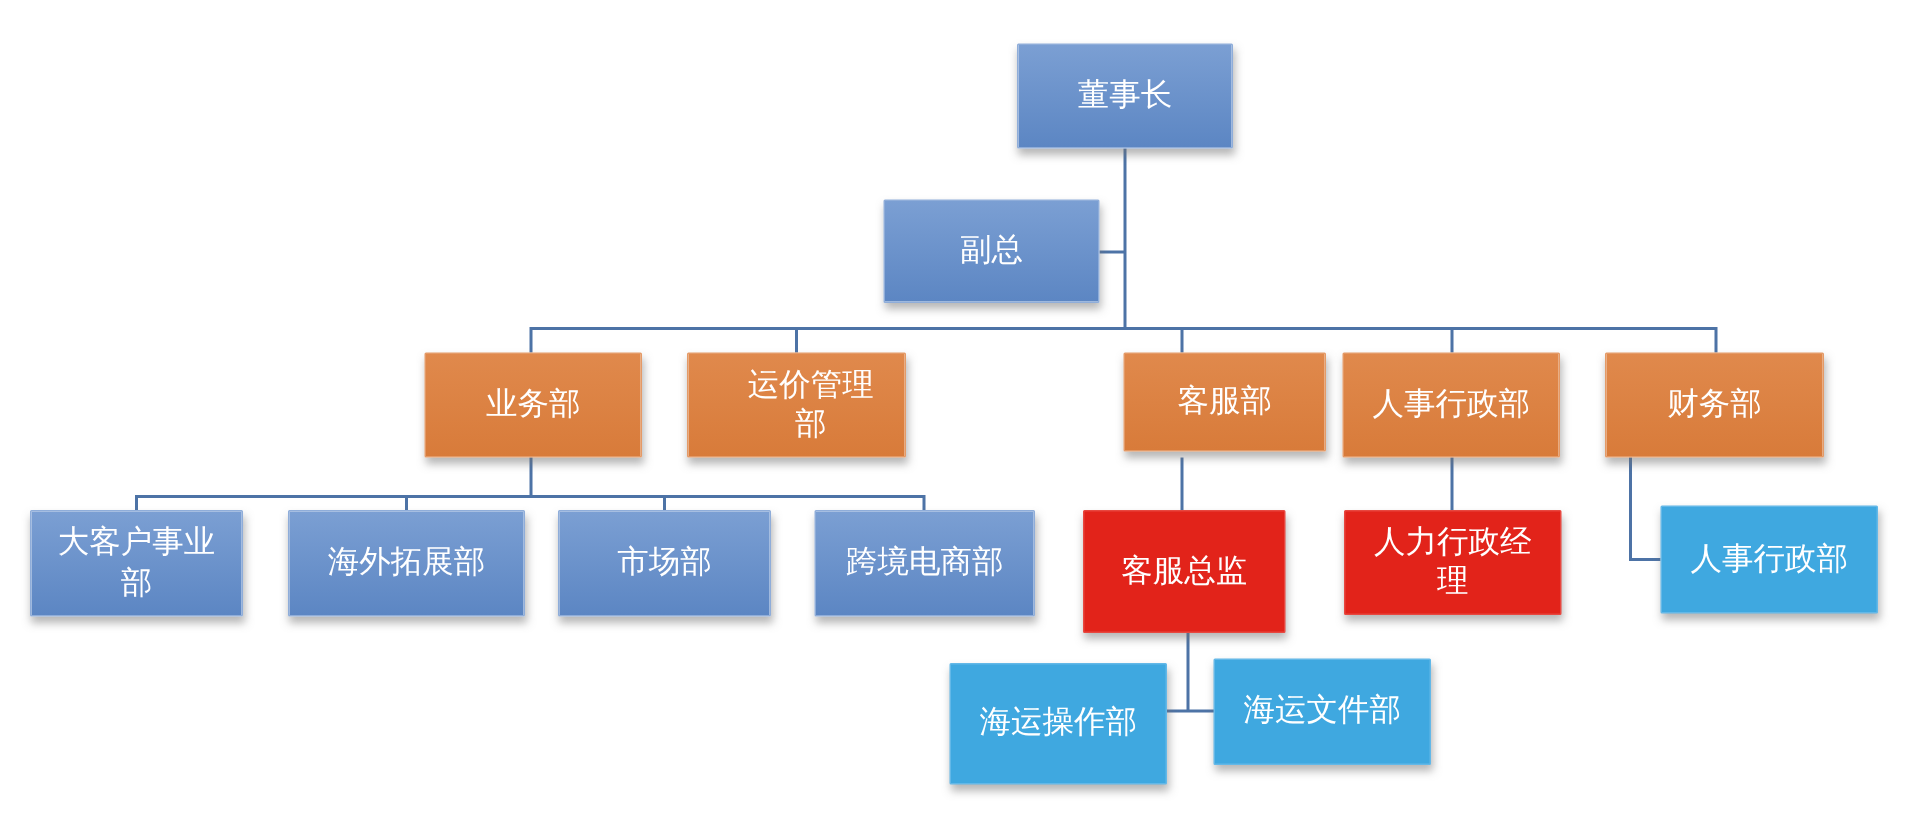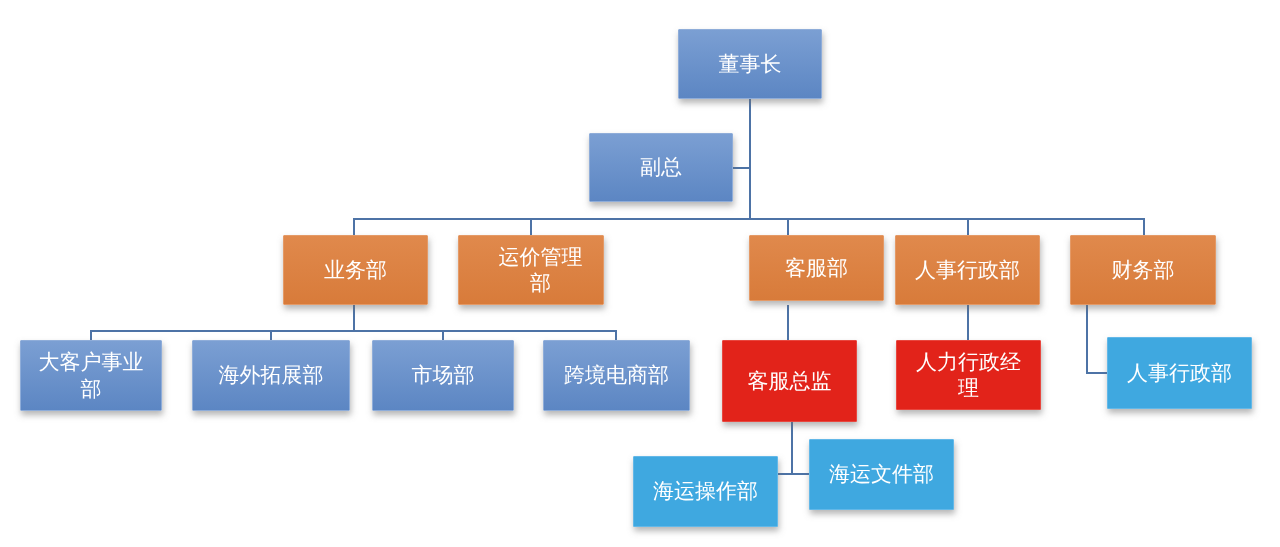--- a/index.html
+++ b/index.html
@@ -126,21 +126,21 @@
   </div>
 
   <div class="node red" style="left:896px; top:340px; width:145px; height:70px;">
     <span class="label">人力行政经理</span>
   </div>
 
   <div class="node cyan" style="left:1107px; top:337px; width:145px; height:72px;">
     <span class="label">人事行政部</span>
   </div>
 
-  <div class="node cyan" style="left:633px; top:456px; width:145px; height:71px;">
+  <div class="node cyan" style="left:633px; top:442px; width:145px; height:81px;">
     <span class="label">海运操作部</span>
   </div>
 
   <div class="node cyan" style="left:809px; top:439px; width:145px; height:71px;">
     <span class="label">海运文件部</span>
   </div>
 
 </div>
 
 </body></html>

